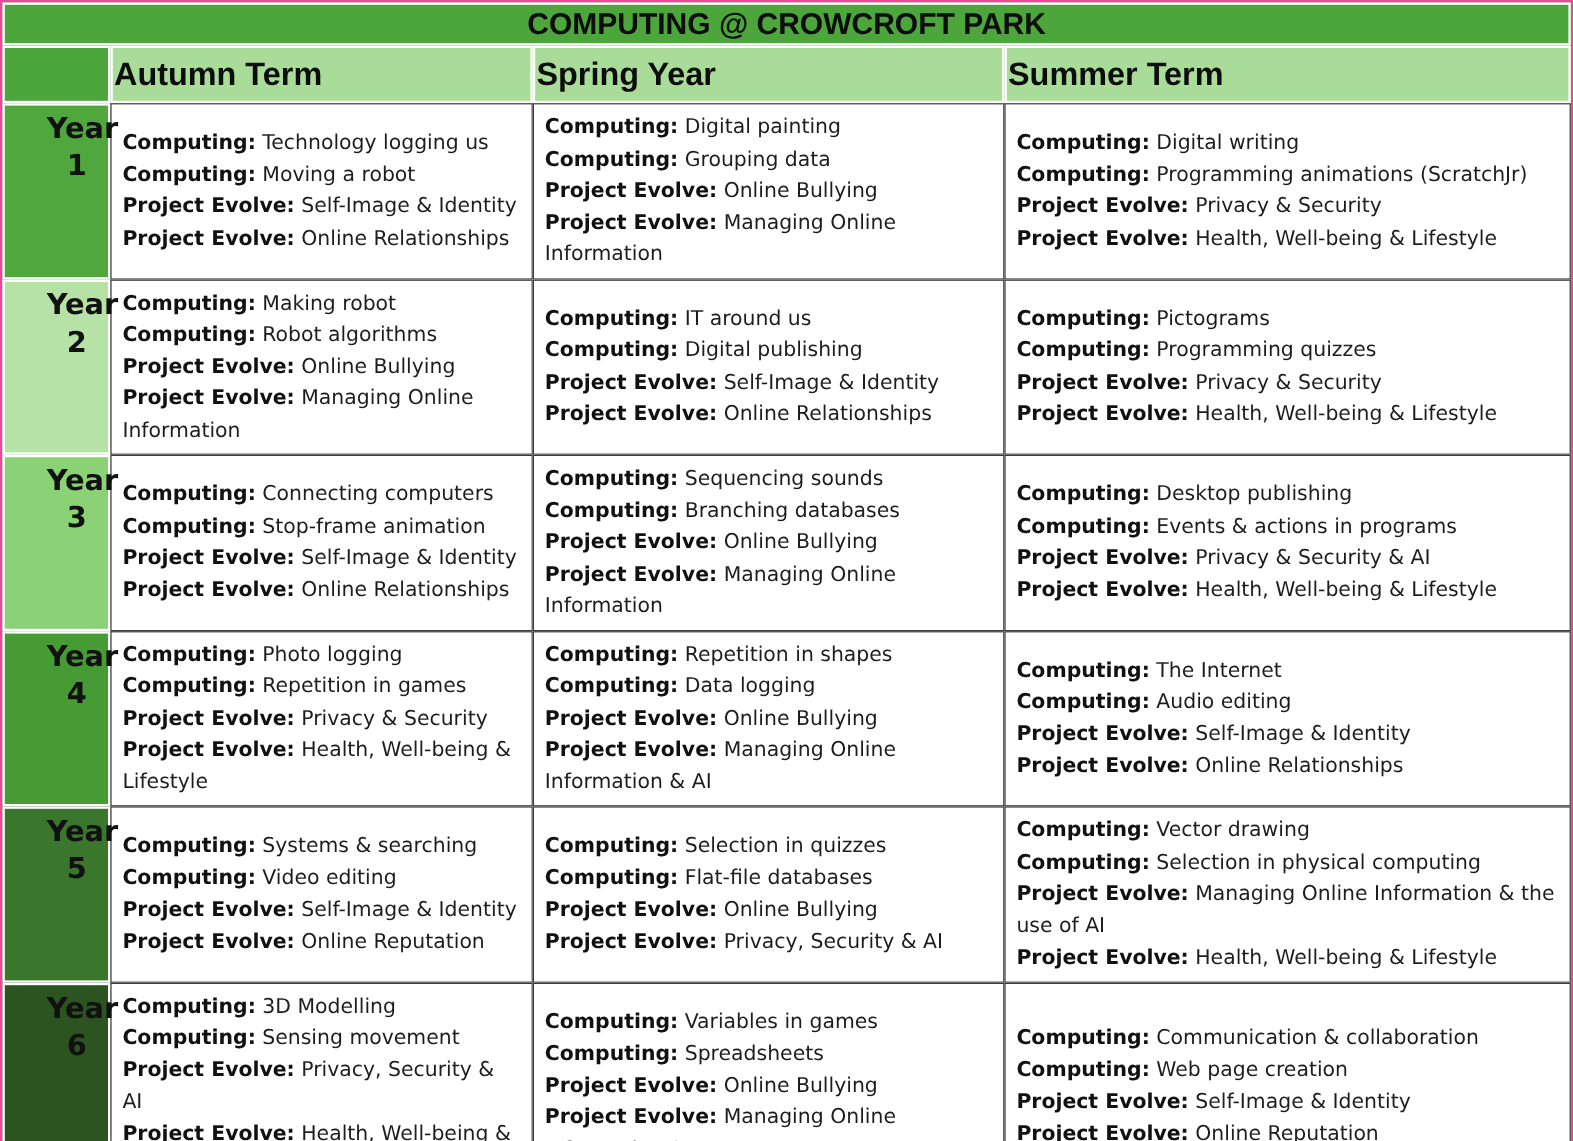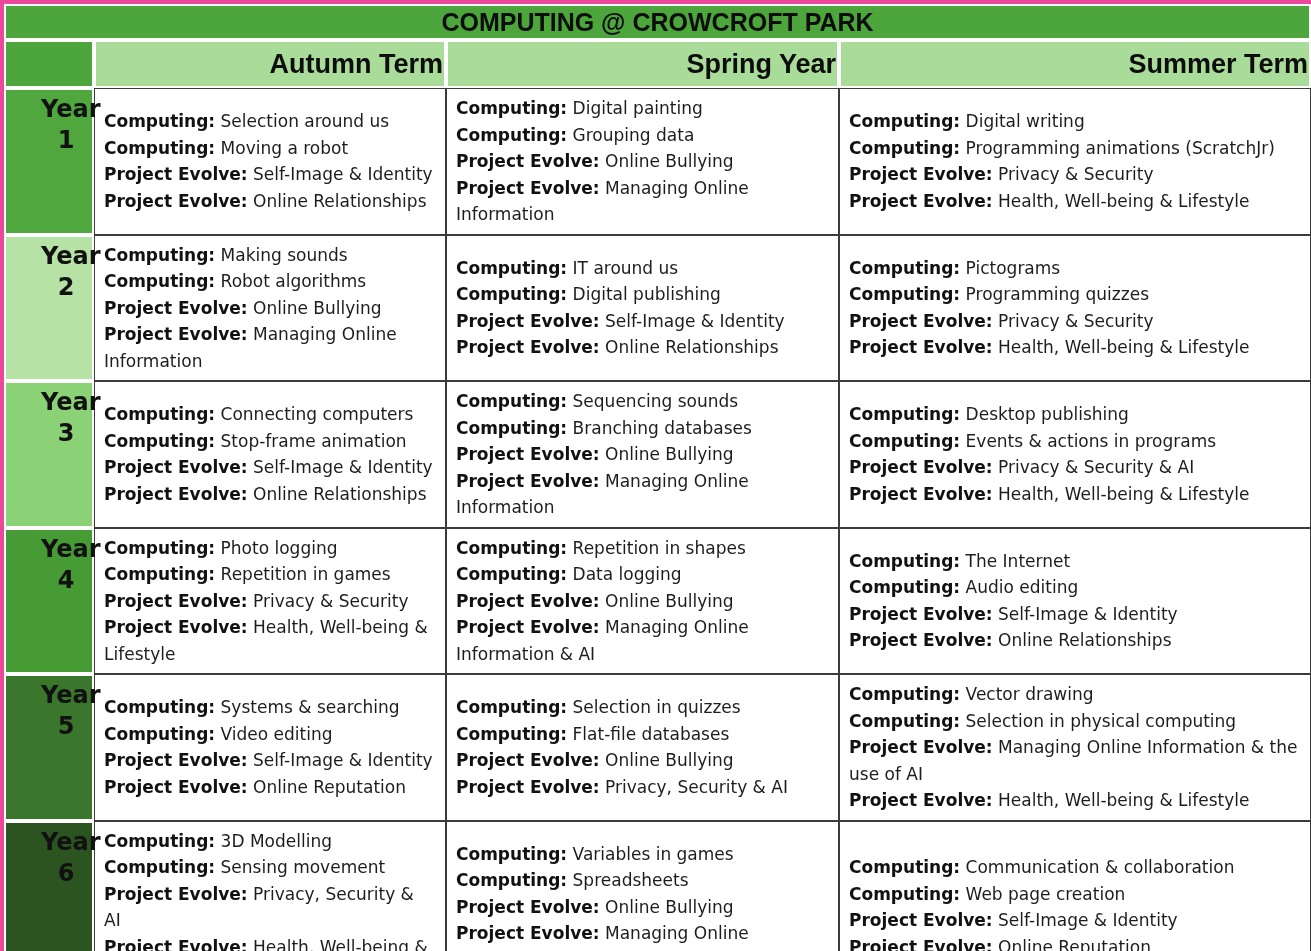--- a/index.html
+++ b/index.html
@@ -8,21 +8,21 @@
     background: #ffffff;
     width: 1311px;
     height: 951px;
     overflow: hidden;
     font-family: "DejaVu Sans", sans-serif;
   }
   .frame {
     box-sizing: border-box;
     width: 1311px;
     height: 951px;
-    border: 4px solid #ec4899;
+    border: 2px solid #ec4899;
     background: #701a75;
   }
   table.curriculum {
     border-collapse: separate;
     border-spacing: 0;
     table-layout: fixed;
     width: 1307px;
     height: 947px;
   }
   td { box-sizing: border-box; }
@@ -44,21 +44,21 @@
     text-align: center;
     vertical-align: middle;
     font-family: "Liberation Sans", sans-serif;
     font-weight: bold;
     font-size: 25px;
     color: #0d0d0d;
   }
 
   tr.header-row { height: 48px; }
   .term-header {
-    text-align: right;
+    text-align: left;
     vertical-align: middle;
     font-family: "Liberation Sans", sans-serif;
     font-weight: bold;
     font-size: 27px;
     color: #0d0d0d;
   }
 
   tbody tr { height: 142px; }
   tbody tr:last-child { height: 150px; }
 
@@ -103,21 +103,21 @@
         <td class="term-header" style="background: rgb(169, 220, 152);">Summer Term</td>
       </tr>
     </thead>
     <tbody id="year-rows">
         <tr>
           <td class="year-cell" style="background: rgb(79, 167, 62);">
             <div>Year</div>
             <div>1</div>
           </td>
           <td class="body-cell">
-            <div class="line"><span class="prefix">Computing:</span> <span class="rest">Selection around us</span></div>
+            <div class="line"><span class="prefix">Computing:</span> <span class="rest">Technology logging us</span></div>
             <div class="line"><span class="prefix">Computing:</span> <span class="rest">Moving a robot</span></div>
             <div class="line"><span class="prefix">Project Evolve:</span> <span class="rest">Self-Image &amp; Identity</span></div>
             <div class="line"><span class="prefix">Project Evolve:</span> <span class="rest">Online Relationships</span></div>
           </td>
           <td class="body-cell">
             <div class="line"><span class="prefix">Computing:</span> <span class="rest">Digital painting</span></div>
             <div class="line"><span class="prefix">Computing:</span> <span class="rest">Grouping data</span></div>
             <div class="line"><span class="prefix">Project Evolve:</span> <span class="rest">Online Bullying</span></div>
             <div class="line"><span class="prefix">Project Evolve:</span> <span class="rest">Managing Online Information</span></div>
           </td>
@@ -127,21 +127,21 @@
             <div class="line"><span class="prefix">Project Evolve:</span> <span class="rest">Privacy &amp; Security</span></div>
             <div class="line"><span class="prefix">Project Evolve:</span> <span class="rest">Health, Well-being &amp; Lifestyle</span></div>
           </td>
         </tr>
         <tr>
           <td class="year-cell" style="background: rgb(182, 226, 166);">
             <div>Year</div>
             <div>2</div>
           </td>
           <td class="body-cell">
-            <div class="line"><span class="prefix">Computing:</span> <span class="rest">Making sounds</span></div>
+            <div class="line"><span class="prefix">Computing:</span> <span class="rest">Making robot</span></div>
             <div class="line"><span class="prefix">Computing:</span> <span class="rest">Robot algorithms</span></div>
             <div class="line"><span class="prefix">Project Evolve:</span> <span class="rest">Online Bullying</span></div>
             <div class="line"><span class="prefix">Project Evolve:</span> <span class="rest">Managing Online Information</span></div>
           </td>
           <td class="body-cell">
             <div class="line"><span class="prefix">Computing:</span> <span class="rest">IT around us</span></div>
             <div class="line"><span class="prefix">Computing:</span> <span class="rest">Digital publishing</span></div>
             <div class="line"><span class="prefix">Project Evolve:</span> <span class="rest">Self-Image &amp; Identity</span></div>
             <div class="line"><span class="prefix">Project Evolve:</span> <span class="rest">Online Relationships</span></div>
           </td>

